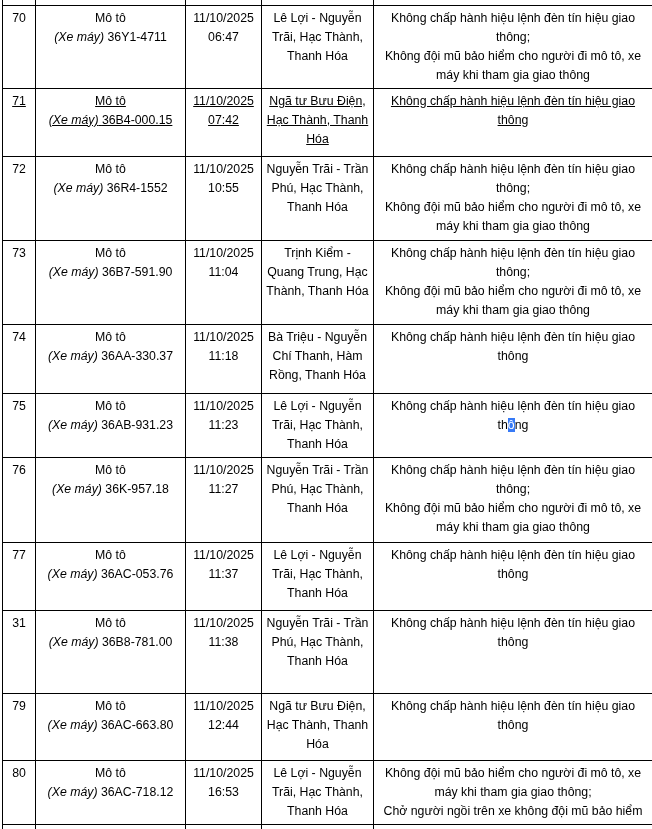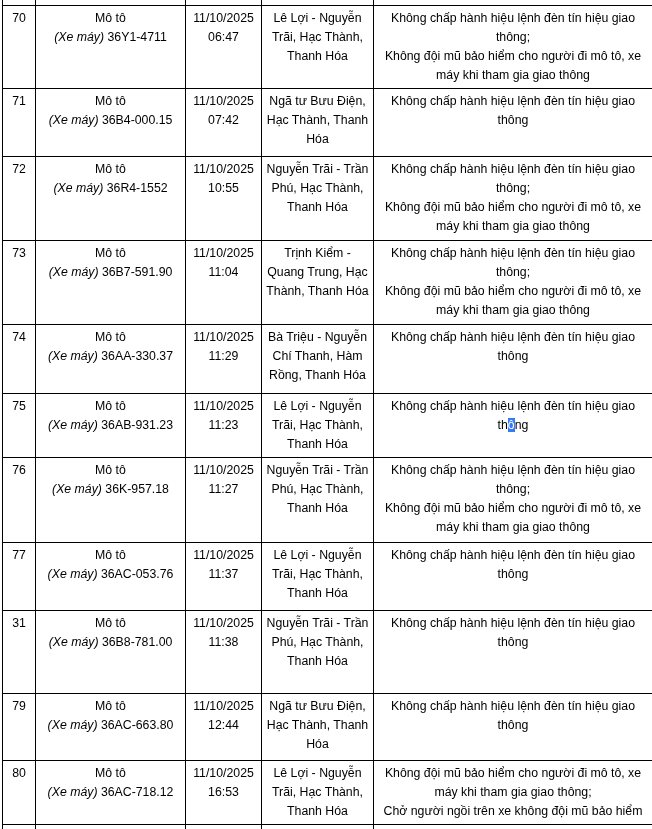--- a/index.html
+++ b/index.html
@@ -70,21 +70,21 @@
     <td class="col-datetime">
       <div>11/10/2025</div>
       <div>06:47</div>
     </td>
     <td class="col-location">Lê Lợi - Nguyễn Trãi, Hạc Thành, Thanh Hóa</td>
     <td class="col-violation">
             <div class="violation-line">Không chấp hành hiệu lệnh đèn tín hiệu giao thông;</div>
             <div class="violation-line">Không đội mũ bảo hiểm cho người đi mô tô, xe máy khi tham gia giao thông</div>
           </td>
   </tr>
-        <tr class="data-row" style="height: 68px;">
+        <tr class="data-row" style="height: 68px; text-decoration: underline;">
     <td class="col-no">71</td>
     <td class="col-vehicle">
       <div>Mô tô</div>
       <div><span class="italic">(Xe máy)</span> <span>36B4-000.15</span></div>
     </td>
     <td class="col-datetime">
       <div>11/10/2025</div>
       <div>07:42</div>
     </td>
     <td class="col-location">Ngã tư Bưu Điện, Hạc Thành, Thanh Hóa</td>
@@ -125,21 +125,21 @@
           </td>
   </tr>
         <tr class="data-row" style="height: 69px;">
     <td class="col-no">74</td>
     <td class="col-vehicle">
       <div>Mô tô</div>
       <div><span class="italic">(Xe máy)</span> <span>36AA-330.37</span></div>
     </td>
     <td class="col-datetime">
       <div>11/10/2025</div>
-      <div>11:29</div>
+      <div>11:18</div>
     </td>
     <td class="col-location">Bà Triệu - Nguyễn Chí Thanh, Hàm Rồng, Thanh Hóa</td>
     <td class="col-violation">
             <div class="violation-line">Không chấp hành hiệu lệnh đèn tín hiệu giao thông</div>
           </td>
   </tr>
         <tr class="data-row" style="height: 64px;">
     <td class="col-no">75</td>
     <td class="col-vehicle">
       <div>Mô tô</div>

